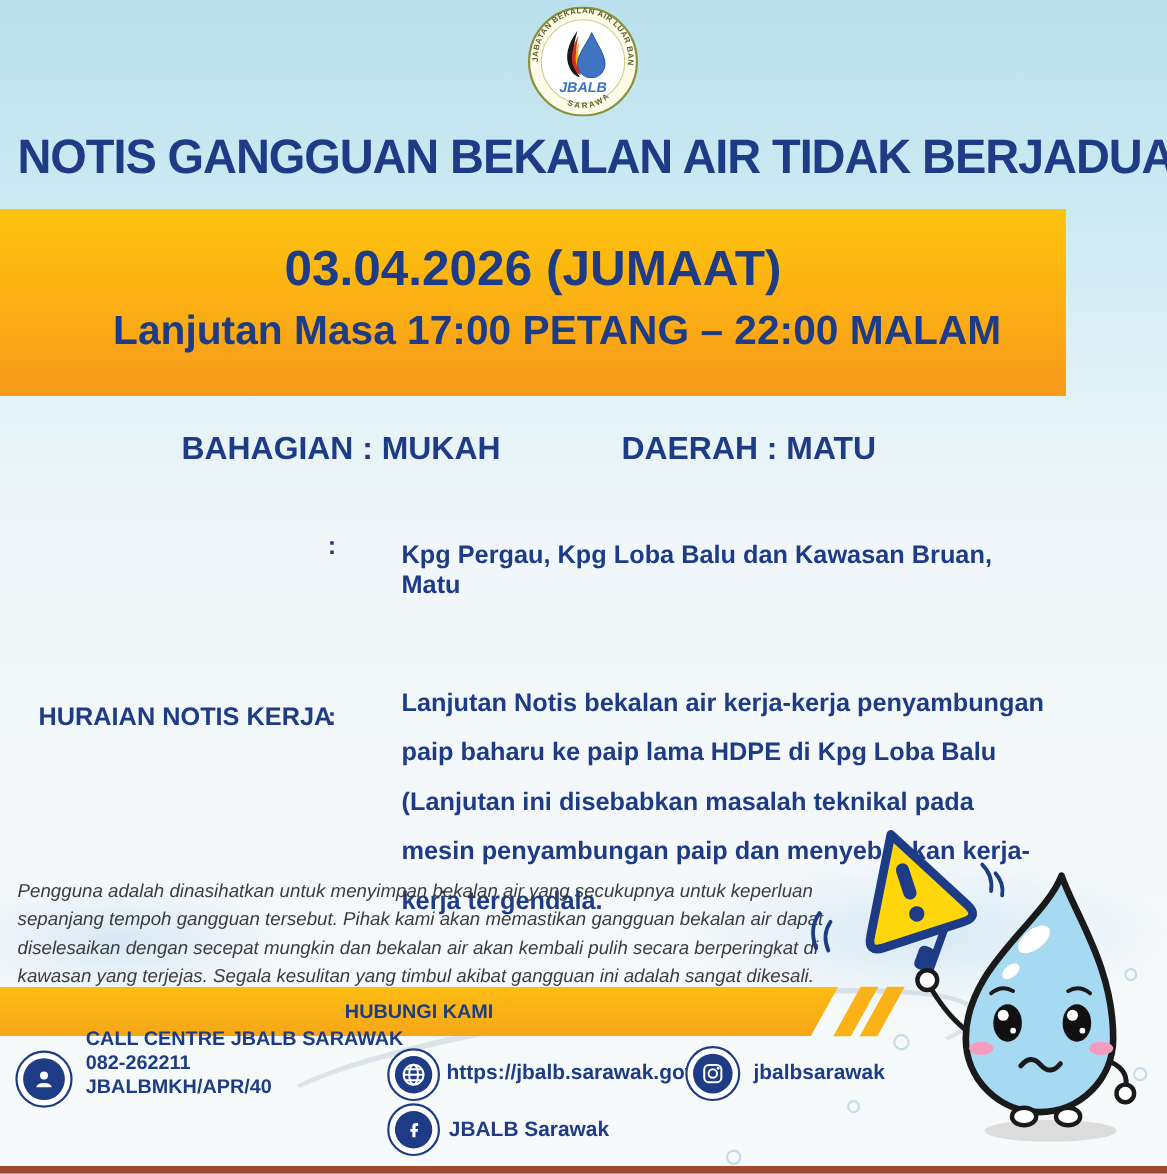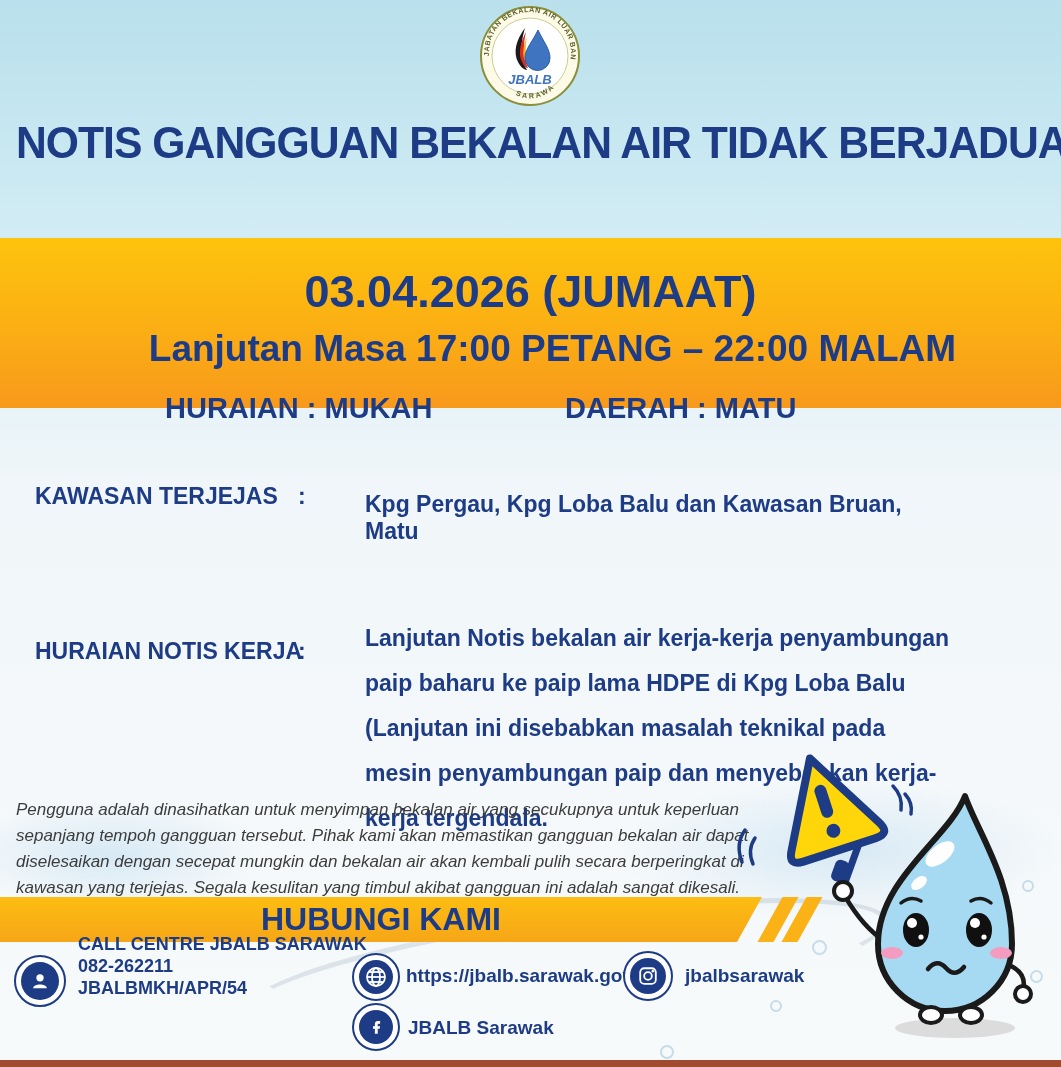--- a/index.html
+++ b/index.html
@@ -12,23 +12,23 @@
   
   #logo{position:absolute;left:480px;top:6px;width:100px;height:100px;}
   
   #title{
     position:absolute;left:0;top:118px;width:1061px;text-align:center;
     font-size:44px;font-weight:800;color:#1d3c85;letter-spacing:-1px;
     transform:scaleX(0.97);white-space:nowrap;
   }
   
   #banner{
-    position:absolute;left:0;top:190px;width:1061px;height:170px;
+    position:absolute;left:0;top:190px;width:969px;height:170px;
     background:linear-gradient(180deg,#fec30d 0%,#fbae14 55%,#f8991c 100%);
-    text-align:center;color:#1d3c85;margin-top:48px;
+    text-align:center;color:#1d3c85;
   }
   #banner .date{font-size:45px;font-weight:800;margin-top:28px;}
   #banner .time{font-size:37px;font-weight:800;margin-top:10px;padding-left:44px;}
   
   .region-item{position:absolute;top:392px;font-size:29px;font-weight:800;color:#1d3c85;}
   #bahagian{left:165px;}
   #daerah{left:565px;}
   
   .detail-label{position:absolute;left:35px;font-size:23px;font-weight:800;color:#1d3c85;}
   .detail-colon{position:absolute;left:298px;font-size:23px;font-weight:800;color:#1d3c85;}
@@ -46,21 +46,21 @@
   .bubble{position:absolute;border:2px solid rgba(140,185,210,.45);border-radius:50%;}
   .splash{position:absolute;border-radius:50%;background:radial-gradient(closest-side,rgba(190,220,240,.55),rgba(190,220,240,0));}
   .swirl{position:absolute;border:6px solid rgba(130,150,170,.22);border-radius:50%;transform:rotate(-8deg);border-left-color:transparent;border-bottom-color:transparent;}
   
   #contact-bar{
     position:absolute;left:0;top:897px;width:762px;height:45px;
     background:linear-gradient(180deg,#fdbd12,#f6a617);
     clip-path:polygon(0 0,762px 0,737px 100%,0 100%);
     display:flex;align-items:center;justify-content:center;
   }
-  #contact-bar span{font-size:32px;font-weight:800;color:#1d3c85;}
+  #contact-bar span{font-size:18px;font-weight:800;color:#1d3c85;}
   .stripe{
     position:absolute;top:897px;width:16px;height:45px;background:#fbb216;
     transform:skewX(-29deg);
   }
   #stripe1{left:770px;} #stripe2{left:794px;}
   
   .badge{position:absolute;border-radius:50%;background:#fff;border:2px solid #1d3c85;
          display:flex;align-items:center;justify-content:center;}
   .badge .inner{border-radius:50%;background:#1d3c85;display:flex;align-items:center;justify-content:center;color:#fff;}
   #callcentre-text{position:absolute;left:78px;top:933px;font-size:18px;font-weight:800;color:#1d3c85;line-height:22px;}
@@ -100,24 +100,23 @@
     <text x="50" y="78" text-anchor="middle" font-size="13" font-weight="bold" font-style="italic" fill="#3f74c0">JBALB</text>
   </svg>
 
   <div id="title">NOTIS GANGGUAN BEKALAN AIR TIDAK BERJADUAL</div>
 
   <div id="banner">
     <div class="date">03.04.2026 (JUMAAT)</div>
     <div class="time">Lanjutan Masa 17:00 PETANG – 22:00 MALAM</div>
   </div>
 
-  <div id="bahagian" class="region-item">HURAIAN : MUKAH</div>
+  <div id="bahagian" class="region-item">BAHAGIAN : MUKAH</div>
   <div id="daerah" class="region-item">DAERAH : MATU</div>
 
-  <div id="kawasan-label" class="detail-label">KAWASAN TERJEJAS</div>
   <div id="kawasan-colon" class="detail-colon">:</div>
   <div id="kawasan-value" class="detail-value">Kpg Pergau, Kpg Loba Balu dan Kawasan Bruan, Matu</div>
 
   <div id="huraian-label" class="detail-label">HURAIAN NOTIS KERJA</div>
   <div id="huraian-colon" class="detail-colon">:</div>
   <div id="huraian-value" class="detail-value">Lanjutan Notis bekalan air kerja-kerja penyambungan paip baharu ke paip lama HDPE di Kpg Loba Balu (Lanjutan ini disebabkan masalah teknikal pada mesin penyambungan paip dan menyebabkan kerja-kerja tergendala.</div>
 
   <div class="splash" style="left:620px;top:780px;width:440px;height:140px;"></div>
   <div class="splash" style="left:-40px;top:800px;width:300px;height:110px;"></div>
   <div class="swirl" style="left:240px;top:915px;width:640px;height:90px;"></div>
@@ -138,21 +137,21 @@
     <div class="inner" style="width:38px;height:38px;">
       <svg width="22" height="22" viewBox="0 0 24 24">
         <circle cx="12" cy="8.5" r="4" fill="#fff"></circle>
         <path d="M4.5 20 C4.5 14.5 19.5 14.5 19.5 20 Z" fill="#fff"></path>
       </svg>
     </div>
   </div>
   <div id="callcentre-text">
     <div>CALL CENTRE JBALB SARAWAK</div>
     <div>082-262211</div>
-    <div>JBALBMKH/APR/54</div>
+    <div>JBALBMKH/APR/40</div>
   </div>
 
   <div class="badge" style="left:352px;top:953px;width:44px;height:44px;">
     <div class="inner" style="width:34px;height:34px;">
       <svg width="24" height="24" viewBox="0 0 24 24">
         <circle cx="12" cy="12" r="9" fill="none" stroke="#fff" stroke-width="1.8"></circle>
         <ellipse cx="12" cy="12" rx="4" ry="9" fill="none" stroke="#fff" stroke-width="1.8"></ellipse>
         <line x1="3" y1="12" x2="21" y2="12" stroke="#fff" stroke-width="1.8"></line>
         <line x1="4.4" y1="7" x2="19.6" y2="7" stroke="#fff" stroke-width="1.8"></line>
         <line x1="4.4" y1="17" x2="19.6" y2="17" stroke="#fff" stroke-width="1.8"></line>

